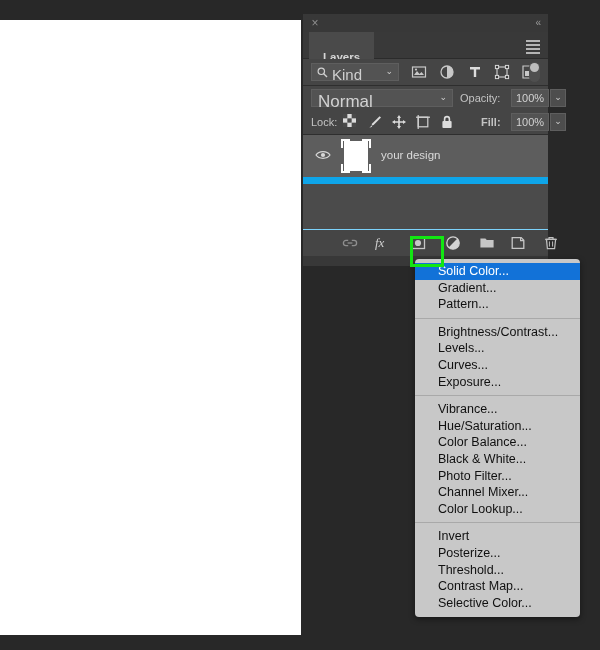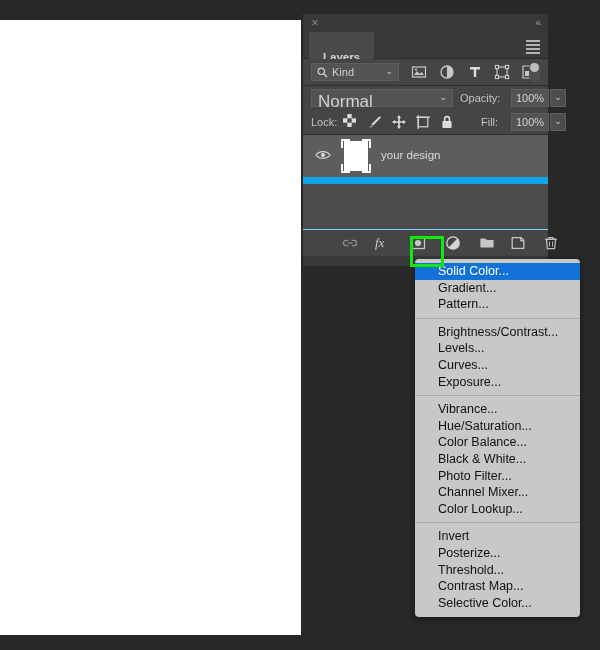--- a/index.html
+++ b/index.html
@@ -117,21 +117,21 @@
   }
   #kind-select .kind-search {
     position: absolute;
     left: 5px;
     top: 3px;
   }
   #kind-select .kind-label {
     position: absolute;
     left: 20px;
     top: 2px;
-    font-size: 11px;
+    font-size: 15px;
     color: #cfcfcf;
   }
   #kind-select .kind-caret {
     position: absolute;
     right: 5px;
     top: 2px;
     font-size: 9px;
     color: #cfcfcf;
   }
   .filter-icon {
@@ -462,21 +462,21 @@
           <line x1="1" y1="3.2" x2="15" y2="3.2" stroke="#d2d2d2" stroke-width="1.2"></line>
           <line x1="3.2" y1="1" x2="3.2" y2="15" stroke="#d2d2d2" stroke-width="1.2"></line>
         </svg>
     </div>
     <div class="lock-icon" style="left:136px;">
       <svg width="16" height="16" viewBox="0 0 16 16">
           <rect x="3.4" y="7" width="9.2" height="7" rx="1" fill="#dcdcdc"></rect>
           <path d="M5.6 7 V5 a2.4 2.4 0 0 1 4.8 0 V7" fill="none" stroke="#dcdcdc" stroke-width="1.6"></path>
         </svg>
     </div>
-    <span class="rowlabel" style="left:178px; top:6px;">Fill:</span>
+    <span class="rowlabel" style="left:178px; top:6px;font-weight:bold;">Fill:</span>
     <div class="numfield" style="left:208px; top:3px; width:38px;">100%</div>
     <div class="numcaret" style="left:247px; top:3px;">⌄</div>
   </div>
 
   <div id="layer-list">
     <div id="layer-row-design">
       <div id="layer-eye-icon">
         <svg width="16" height="12" viewBox="0 0 16 12">
             <path d="M1 6 C4 1.6 12 1.6 15 6 C12 10.4 4 10.4 1 6 Z" fill="none" stroke="#d8d8d8" stroke-width="1.2"></path>
             <circle cx="8" cy="6" r="2.1" fill="#d8d8d8"></circle>

